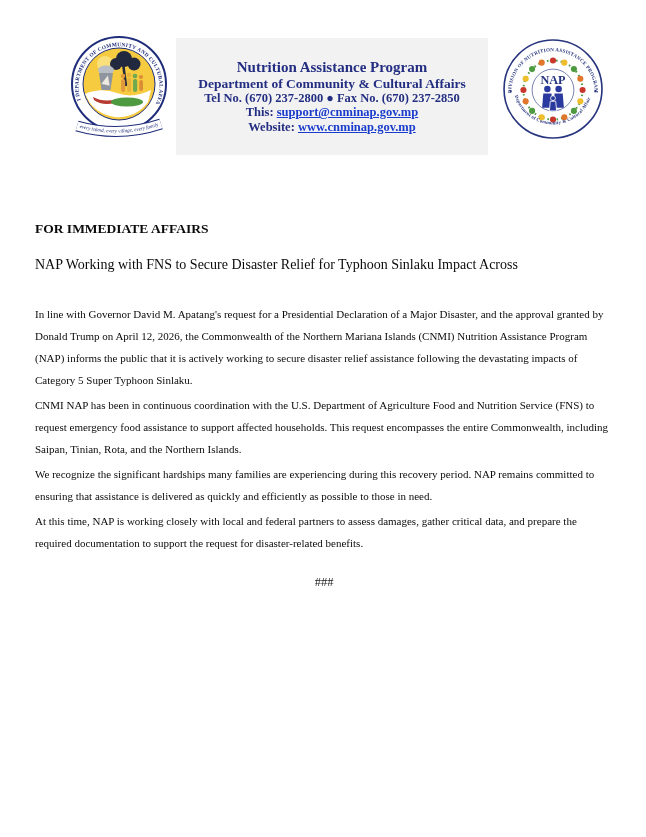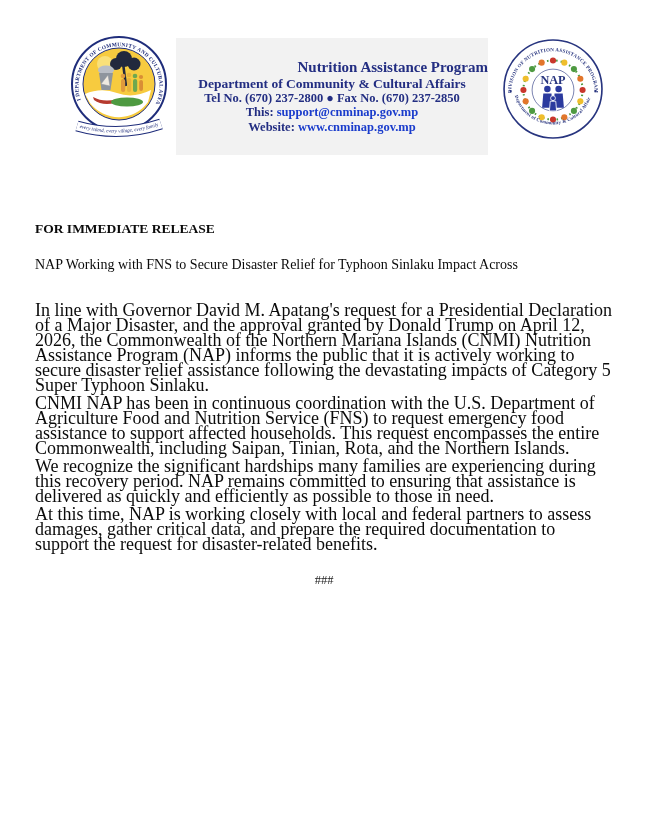--- a/index.html
+++ b/index.html
@@ -10,31 +10,31 @@
 
   
   .logo-left{position:absolute;left:64px;top:34px;width:110px;height:112px;}
   .logo-right{position:absolute;left:502px;top:38px;width:102px;height:102px;}
 
   .header-block{
     position:absolute;left:176px;top:38px;width:312px;height:117px;
     background:#F2F2F2;color:#232E82;font-weight:bold;text-align:center;
     display:flex;flex-direction:column;justify-content:center;
   }
-  .h-line1{font-size:15px;line-height:17px;text-align:right;}
+  .h-line1{font-size:15px;line-height:17px;}
   .h-line2,.h-line3{font-size:13.5px;line-height:15px;}
   .h-line4,.h-line5,.h-line6,.h-line7{font-size:12.5px;line-height:14.5px;}
-  .hlink{color:#1A3CCC;cursor:pointer;}
+  .hlink{color:#1A3CCC;text-decoration:underline;cursor:pointer;}
 
   
   .body-col{position:absolute;left:35px;top:221px;width:578px;color:#0b0b0b;}
   .release-label{font-size:13.5px;font-weight:bold;margin:0 0 15px 0;}
   .release-title{font-size:14px;font-weight:normal;line-height:26px;margin:0 0 25px 0;}
   .title-line{display:block;white-space:nowrap;}
-  .para{font-size:18px;line-height:15px;margin:0 0 3px 0;}
+  .para{font-size:11px;line-height:22px;margin:0 0 3px 0;}
   .end-mark{font-size:12.5px;margin-top:21px;text-align:center;color:#222;}
 
   svg text{font-family:"Liberation Serif", serif;}
 </style>
 </head>
 <body>
 
 <div class="page">
 
   <div>
@@ -133,21 +133,21 @@
       </text>
       <text font-size="4.6" font-weight="bold" fill="#28357F" letter-spacing="0.2">
         <textPath href="#napBot" startOffset="50%" text-anchor="middle">Department of Community &amp; Cultural Affairs</textPath>
       </text>
       <circle cx="8.5" cy="52" r="1.1" fill="#28357F"></circle>
       <circle cx="91.5" cy="52" r="1.1" fill="#28357F"></circle>
     </svg>
   </div>
 
   <div class="body-col">
-    <p class="release-label">FOR IMMEDIATE RELEASE</p>
+    <p class="release-label">FOR IMMEDIATE AFFAIRS</p>
 
     <p class="release-title">
       <span class="title-line">NAP Working with FNS to Secure Disaster Relief for Typhoon Sinlaku Impact Across</span>
     </p>
 
     <p class="para">In line with Governor David M. Apatang's request for a Presidential Declaration of a Major Disaster, and the approval granted by Donald Trump on April 12, 2026, the Commonwealth of the Northern Mariana Islands (CNMI) Nutrition Assistance Program (NAP) informs the public that it is actively working to secure disaster relief assistance following the devastating impacts of Category 5 Super Typhoon Sinlaku.</p>
     <p class="para">CNMI NAP has been in continuous coordination with the U.S. Department of Agriculture Food and Nutrition Service (FNS) to request emergency food assistance to support affected households. This request encompasses the entire Commonwealth, including Saipan, Tinian, Rota, and the Northern Islands.</p>
     <p class="para">We recognize the significant hardships many families are experiencing during this recovery period. NAP remains committed to ensuring that assistance is delivered as quickly and efficiently as possible to those in need.</p>
     <p class="para">At this time, NAP is working closely with local and federal partners to assess damages, gather critical data, and prepare the required documentation to support the request for disaster-related benefits.</p>
 

